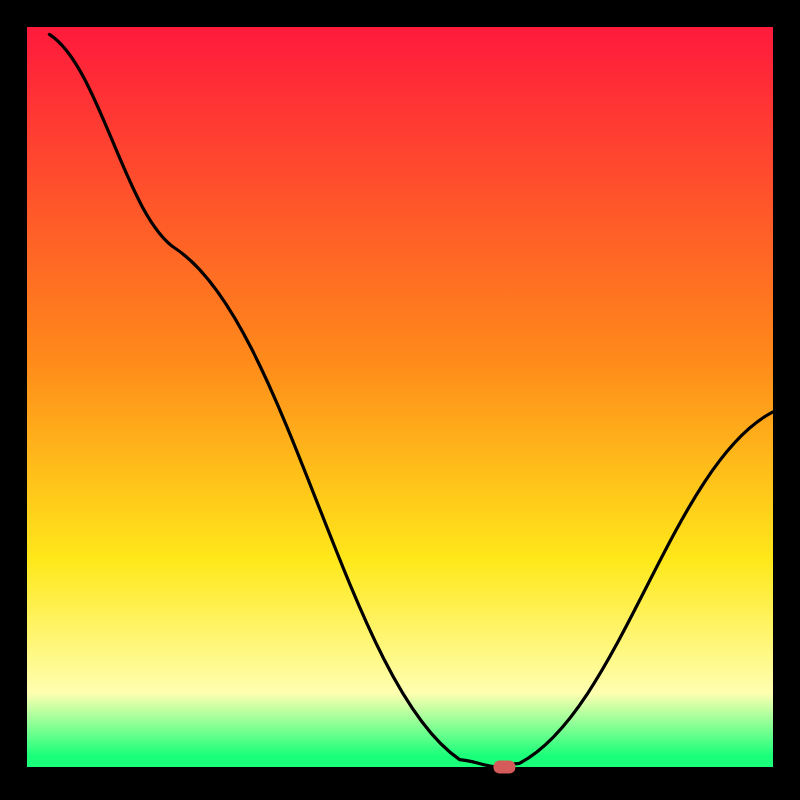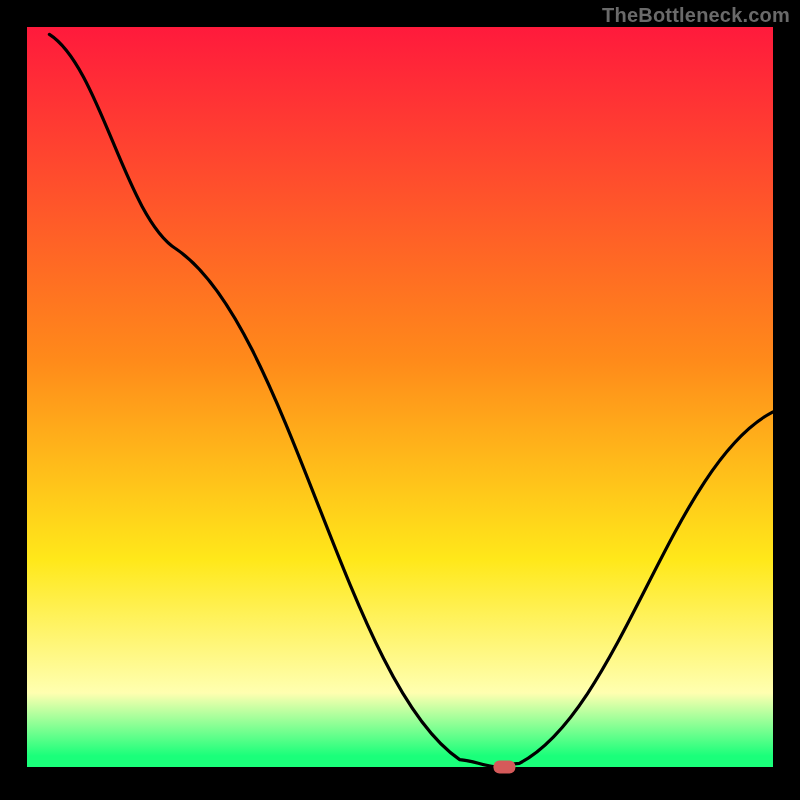--- a/index.html
+++ b/index.html
@@ -35,21 +35,20 @@
   .minimum-marker {
     fill: #d55a5a;
     stroke: none;
   }
 </style>
 </head>
 <body>
 
 <div class="frame">
 
-  <div class="watermark">TheBottleneck.com</div>
 
   <svg width="800" height="800" viewBox="0 0 800 800">
     <defs>
       <linearGradient id="bg-grad" class="plot-gradient" x1="0" y1="0" x2="0" y2="1">
           <stop offset="0%" stop-color="#ff1a3c"></stop>
           <stop offset="45%" stop-color="#ff8a1a"></stop>
           <stop offset="72%" stop-color="#ffe81a"></stop>
           <stop offset="90%" stop-color="#ffffb0"></stop>
           <stop offset="98.5%" stop-color="#1aff7a"></stop>
         </linearGradient>

